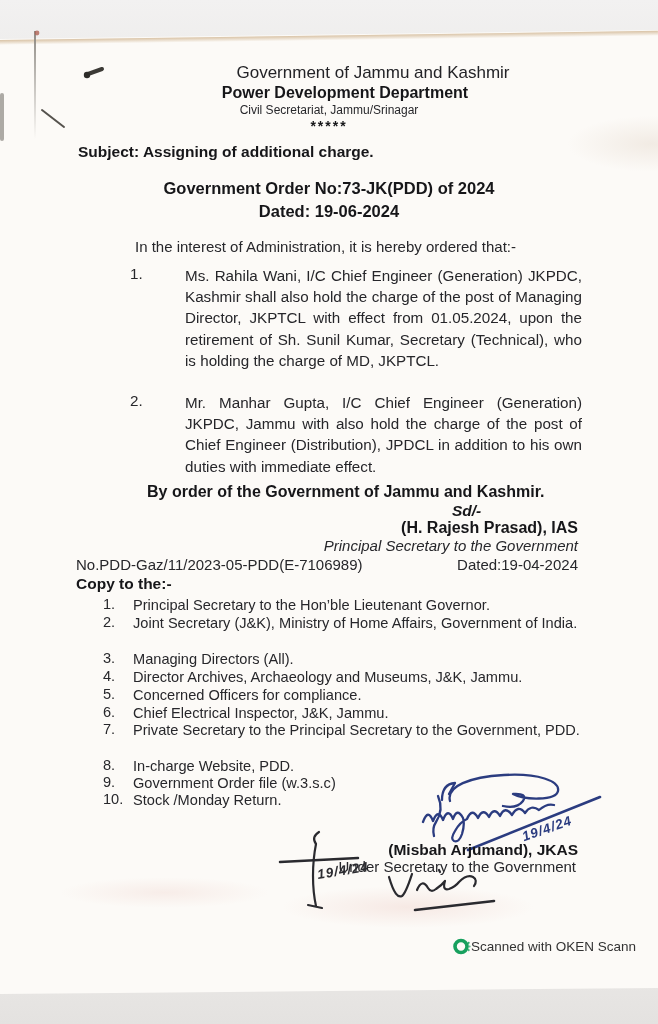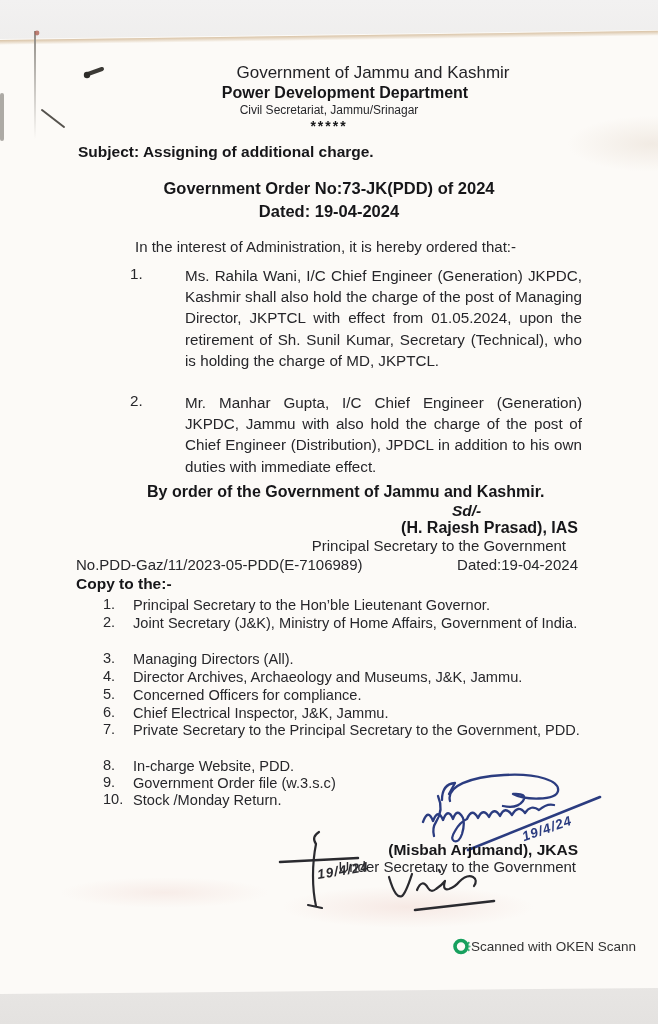--- a/index.html
+++ b/index.html
@@ -45,21 +45,21 @@
   .orow-2 { top:392px; }
   .onum { position:absolute; left:0; top:0; font-size:15.2px; }
   .otext {
     display:block; margin-left:55px; width:397px;
     font-size:15.2px; line-height:21.2px; text-align:justify; color:#26262a;
   }
 
   .by-order { left:147px; top:483px; font-size:16px; }
   .sd { left:452px; top:502px; font-size:15.5px; font-style:italic; }
   .sig-name { right:80px; top:519px; font-size:16px; }
-  .sig-title { right:92px; top:537px; font-size:15px; }
+  .sig-title { right:80px; top:537px; font-size:15px;font-style:italic; }
   .ref-no { left:76px; top:556px; font-size:15px; }
   .ref-date { right:80px; top:556px; font-size:15px; }
   .copy-heading { left:76px; top:575px; font-size:15.5px; }
 
   .crow { position:absolute; left:96px; width:496px; }
   .cnum { position:absolute; left:7px; top:0; font-size:14.6px; }
   .ctext { display:block; margin-left:37px; width:452px; font-size:14.6px; line-height:18px; }
   .cr1 { top:596px; } .cr2 { top:614px; } .cr3 { top:650px; } .cr4 { top:668px; }
   .cr5 { top:686px; } .cr6 { top:704px; } .cr7 { top:721px; } .cr8 { top:757px; }
   .cr9 { top:774px; } .cr10 { top:791px; }
@@ -101,21 +101,21 @@
   </svg>
 
   <div class="abs center hdr1 nowrap">Government of Jammu and Kashmir</div>
   <div class="abs center hdr2 b nowrap">Power Development Department</div>
   <div class="abs center hdr3 nowrap">Civil Secretariat, Jammu/Srinagar</div>
   <div class="abs center stars b">*****</div>
 
   <div class="abs subject b nowrap">Subject: Assigning of additional charge.</div>
 
   <div class="abs center order-no b nowrap">Government Order No:73-JK(PDD) of 2024</div>
-  <div class="abs center order-date b nowrap">Dated: 19-04-2024</div>
+  <div class="abs center order-date b nowrap">Dated: 19-06-2024</div>
 
   <div class="abs intro nowrap">In the interest of Administration, it is hereby ordered that:-</div>
 
   <div class="orow orow-1">
     <span class="onum">1.</span>
     <span class="otext">Ms. Rahila Wani, I/C Chief Engineer (Generation) JKPDC, Kashmir shall also hold the charge of the post of Managing Director, JKPTCL with effect from 01.05.2024, upon the retirement of Sh. Sunil Kumar, Secretary (Technical), who is holding the charge of MD, JKPTCL.</span>
   </div>
   <div class="orow orow-2">
     <span class="onum">2.</span>
     <span class="otext">Mr. Manhar Gupta, I/C Chief Engineer (Generation) JKPDC, Jammu with also hold the charge of the post of Chief Engineer (Distribution), JPDCL in addition to his own duties with immediate effect.</span>

